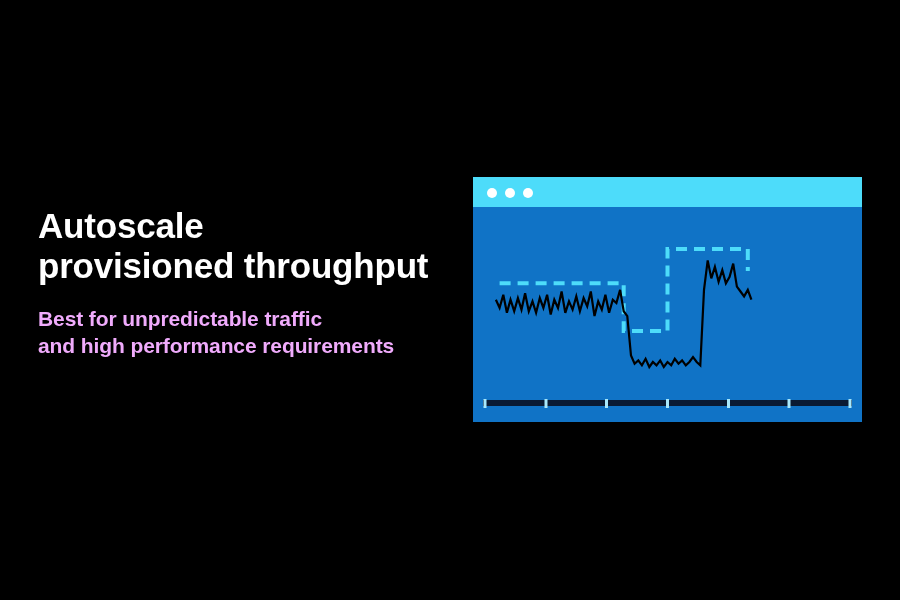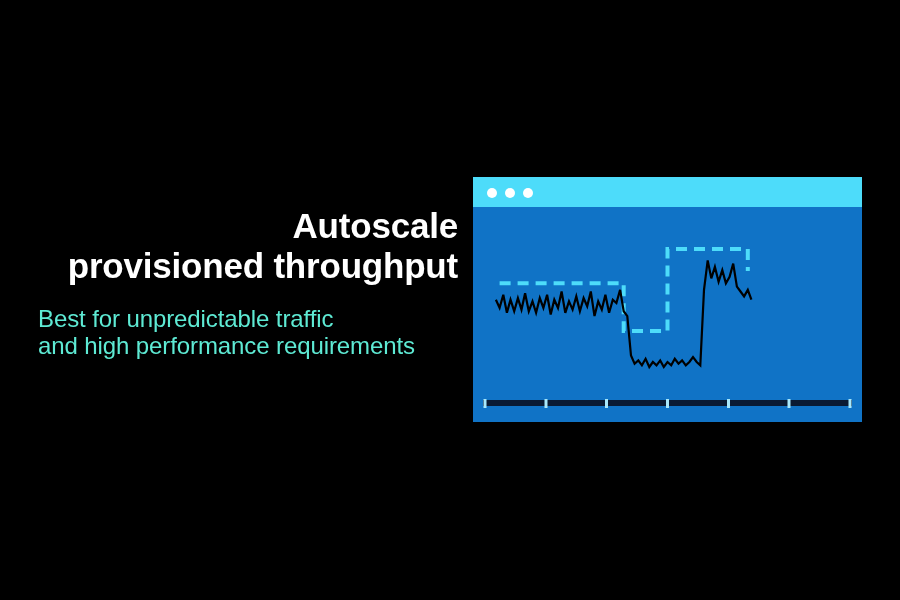--- a/index.html
+++ b/index.html
@@ -29,27 +29,26 @@
     width: 420px;
   }
   #headline {
     color: #ffffff;
     font-size: 35px;
     line-height: 40px;
     font-weight: 600;
     letter-spacing: -0.2px;
     white-space: pre-line;
     margin: 0;
-    text-align: right;
   }
   #subhead {
-    color: #5eead4;
-    font-size: 24px;
+    color: #f0abfc;
+    font-size: 21px;
     line-height: 27px;
-    font-weight: 400;
+    font-weight: 700;
     letter-spacing: -0.1px;
     white-space: pre-line;
     margin: 0;
     margin-top: 19px;
   }
 
   
   #window {
     position: absolute;
     left: 473px;

